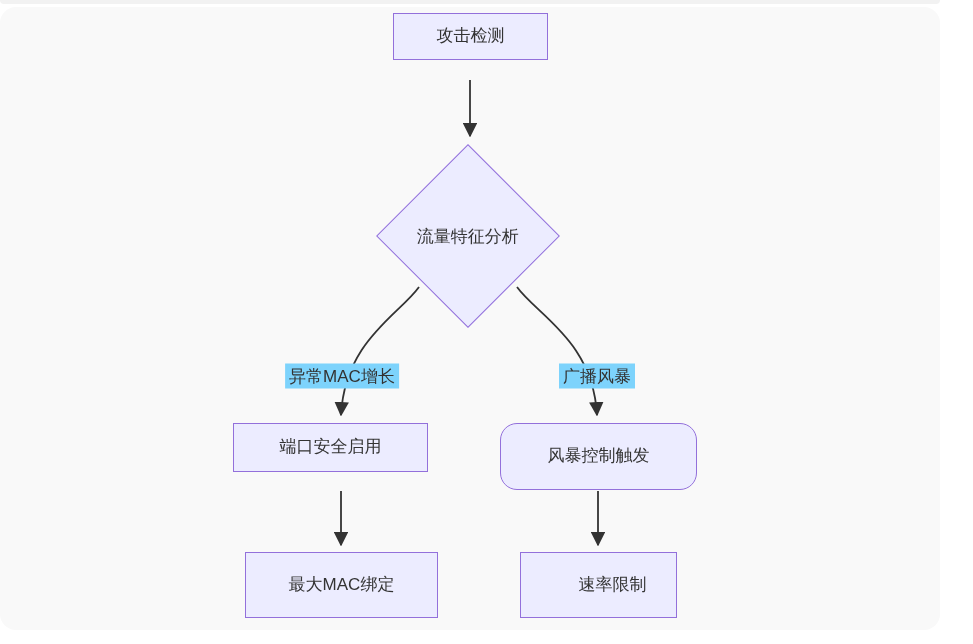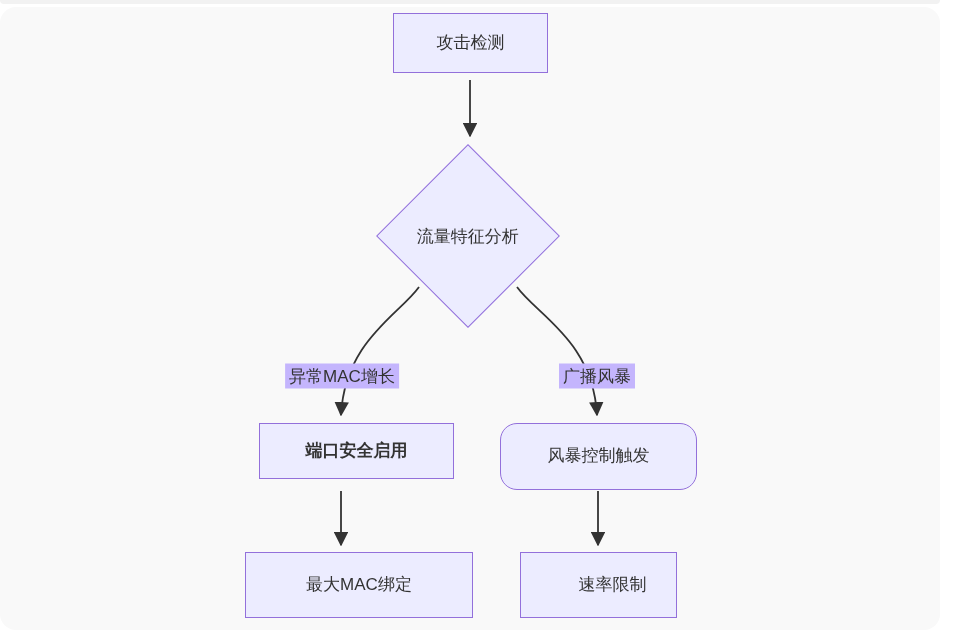--- a/index.html
+++ b/index.html
@@ -41,24 +41,24 @@
     background: #ECECFF;
     border: 1px solid #9370DB;
     color: #333333;
     font-size: 17px;
     display: flex;
     align-items: center;
     justify-content: center;
     text-align: center;
     line-height: 1.2;
   }
-  .node-attack   { left: 393px; top: 13px;  width: 155px; height: 60px; }
-  .node-portsec  { left: 259px; top: 423px; width: 195px; height: 56px; font-weight: bold; }
+  .node-attack   { left: 393px; top: 13px;  width: 155px; height: 47px; }
+  .node-portsec  { left: 233px; top: 423px; width: 195px; height: 49px; }
   .node-storm    { left: 500px; top: 423px; width: 197px; height: 67px; border-radius: 17px; }
-  .node-macbind  { left: 245px; top: 552px; width: 228px; height: 66px; }
+  .node-macbind  { left: 245px; top: 552px; width: 193px; height: 66px; }
   .node-ratelim  { left: 520px; top: 552px; width: 157px; height: 66px; padding-left: 28px; }
   .diamond {
     position: absolute;
     left: 403px; top: 171px;
     width: 130px; height: 130px;
     box-sizing: border-box;
     background: #ECECFF;
     border: 1px solid #9370DB;
     transform: rotate(45deg);
     display: flex;
@@ -68,21 +68,21 @@
   .diamond-label {
     transform: rotate(-45deg);
     color: #333333;
     font-size: 17px;
     white-space: nowrap;
     text-align: center;
   }
   .edge-label {
     position: absolute;
     transform: translate(-50%, -50%);
-    background: #c4b5fd;
+    background: #7dd3fc;
     color: #333333;
     font-size: 17px;
     padding: 1px 4px;
     white-space: nowrap;
   }
   .edge-label-left  { left: 342px; top: 376px; }
   .edge-label-right { left: 597px; top: 376px; font-family: Liberation Serif, serif; }
 </style>
 </head>
 <body>

